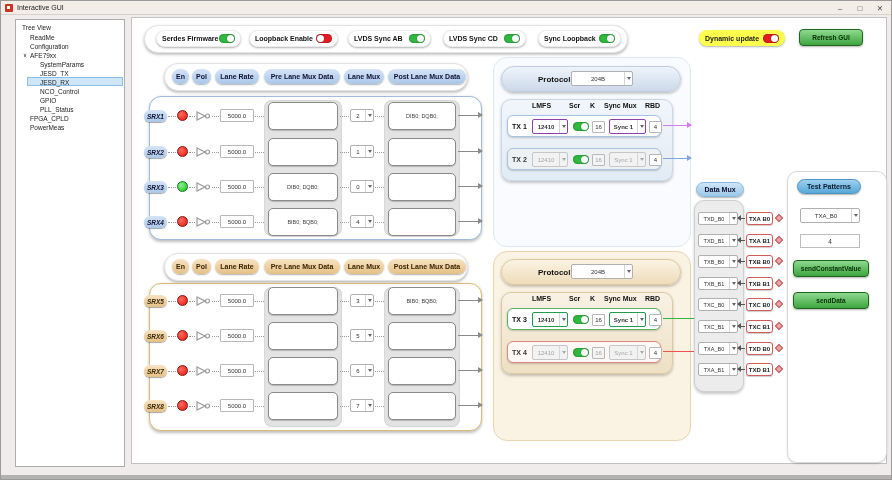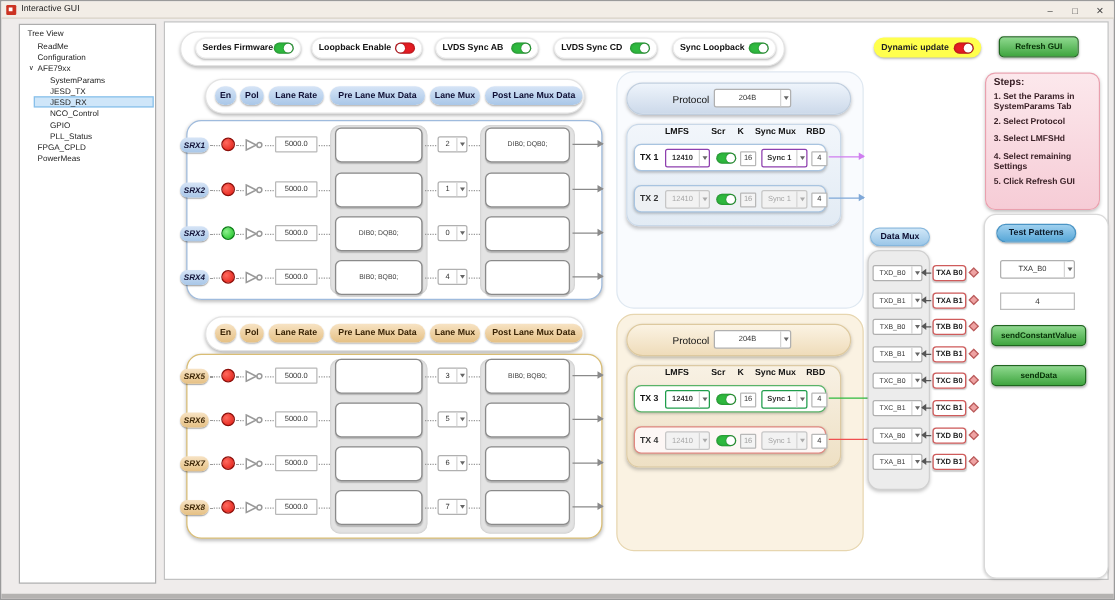--- a/index.html
+++ b/index.html
@@ -74,21 +74,21 @@
   .arrL::before { content:""; position:absolute; left:-1px; top:-3.9px; border-right:4.5px solid var(--c,#555);
                   border-top:3px solid transparent; border-bottom:3px solid transparent; }
 
   
   .midbox { position:absolute; border-radius:14px; }
   .midbox.blue { background:#f9fbfe; border:1px solid #dfe8f1; }
   .midbox.tan  { background:#faf2e2; border:1px solid #e7d6b0; }
   .pshell { position:absolute; height:26px; border-radius:13px; box-shadow:0 1.5px 3px rgba(0,0,0,.25); display:flex; align-items:center; }
   .pshell.blue { background:linear-gradient(#eef4fb,#ccd9ea); border:1px solid #c0cede; }
   .pshell.tan  { background:linear-gradient(#fbf3e3,#efdcba); border:1px solid #ddc99f; }
-  .plabel { font-size:8px; font-weight:normal; color:#111; }
+  .plabel { font-size:8px; font-weight:bold; color:#111; }
   .txblock { position:absolute; border-radius:10px; box-shadow:0 1.5px 3px rgba(0,0,0,.22); }
   .txblock.blue { background:linear-gradient(#f2f6fb,#e2ebf4); border:1px solid #c9d8e8; }
   .txblock.tan  { background:linear-gradient(#f8f1e4,#eee0c4); border:1px solid #dcc9a2; }
   .txh { position:absolute; font-size:7px; font-weight:bold; color:#111; white-space:nowrap; }
   .txrow { position:absolute; width:154px; height:22px; border-radius:6px; box-shadow:0 1px 2px rgba(0,0,0,.2); }
   .txrow.en-blue { background:#fff; border:1px solid #a8c4e0; }
   .txrow.dis-blue { background:#eef1f4; border:1px solid #a8c4e0; }
   .txrow.en-green { background:#fff; border:1px solid #58b368; }
   .txrow.dis-red { background:#fdf7f5; border:1px solid #e08880; }
   .txlbl { position:absolute; left:4px; top:7px; font-size:7px; font-weight:bold; color:#111; }
@@ -558,28 +558,20 @@
   <i class="dia" style="left:775px;top:344px"></i>
 
   <div class="cmb" style="left:697px;top:362px;width:40px;height:13px">
       <span class="cv" style="font-size:5.5px">TXA_B1</span>
       <span class="car"></span>
     </div>
   <i class="arrL" style="left:737px;top:368px;width:7px"></i>
   <div class="dml" style="left:745px;top:362px;width:27px;height:13px">TXD B1</div>
   <i class="dia" style="left:775px;top:365px"></i>
 
-  <div class="steps" style="left:787px;top:57px;width:92px;height:110px">
-    <div class="st" style="top:3px;font-size:8px">Steps:</div>
-    <div class="st" style="top:15px">1. Set the Params in SystemParams Tab</div>
-    <div class="st" style="top:35px">2. Select Protocol</div>
-    <div class="st" style="top:49px">3. Select LMFSHd</div>
-    <div class="st" style="top:63px">4. Select remaining Settings</div>
-    <div class="st" style="top:83px">5. Click Refresh GUI</div>
-  </div>
 
   <div class="tpanel" style="left:786px;top:170px;width:100px;height:292px"></div>
   <div class="tptitle" style="left:796px;top:178px;width:64px">Test Patterns</div>
   <div class="cmb" style="left:799px;top:207px;width:60px;height:15px">
       <span class="cv">TXA_B0</span>
       <span class="car"></span>
     </div>
   <input class="tinput" style="left: 799px; top: 233px; width: 60px; height: 14px;" value="4">
   <div class="gbtn" style="left:792px;top:259px;width:76px;height:17px">sendConstantValue</div>
   <div class="gbtn" style="left:792px;top:291px;width:76px;height:17px">sendData</div>

